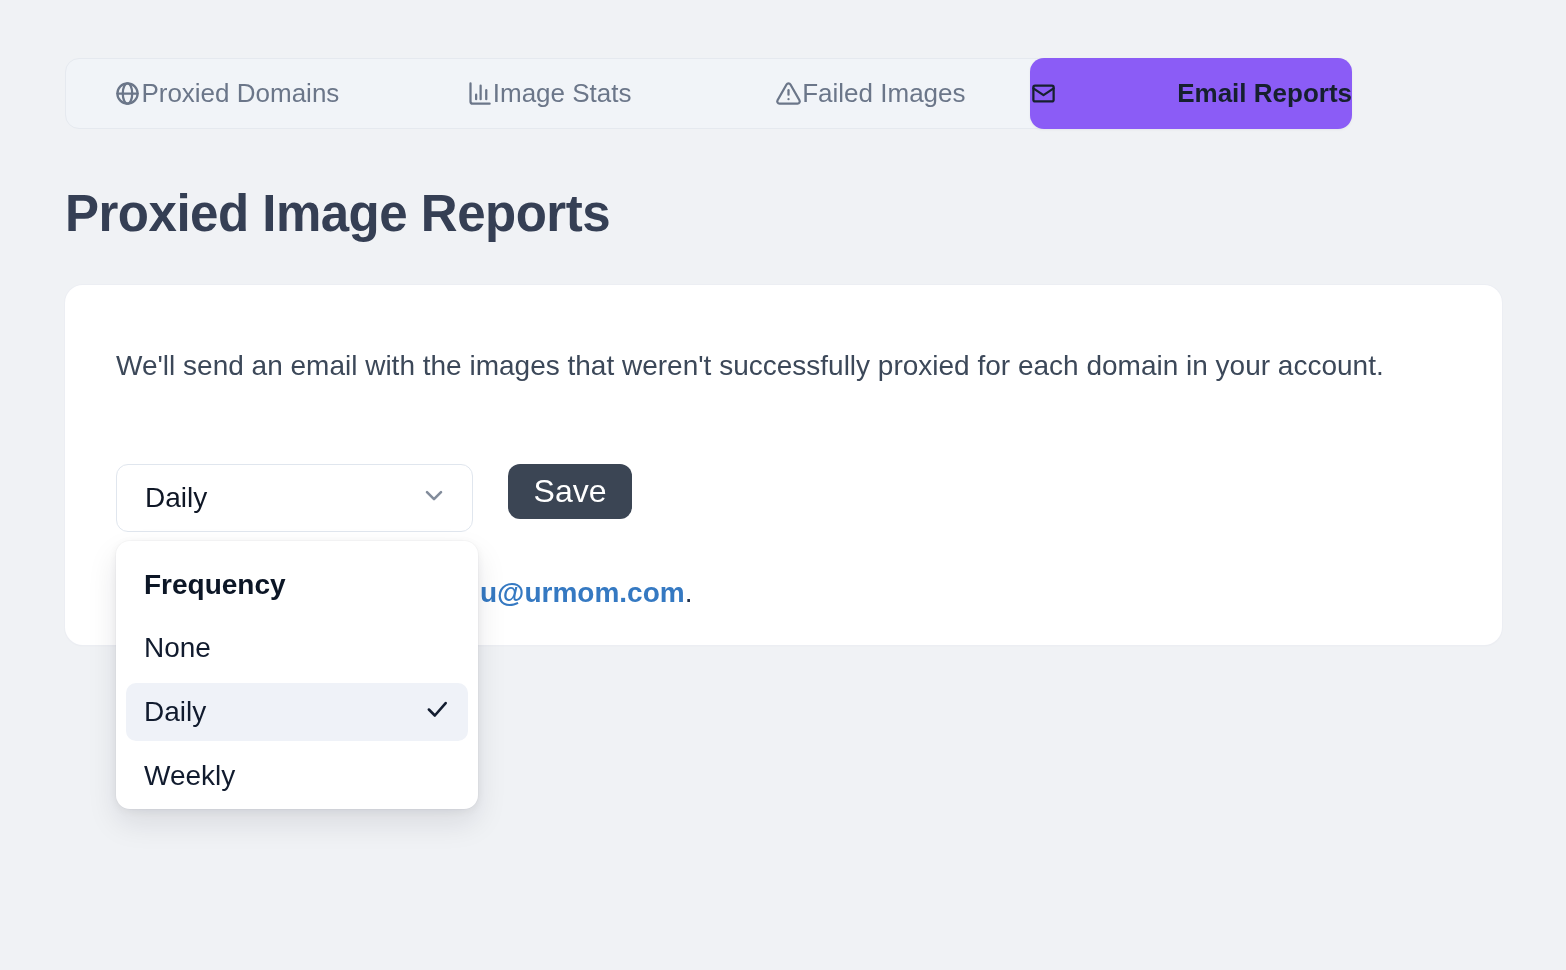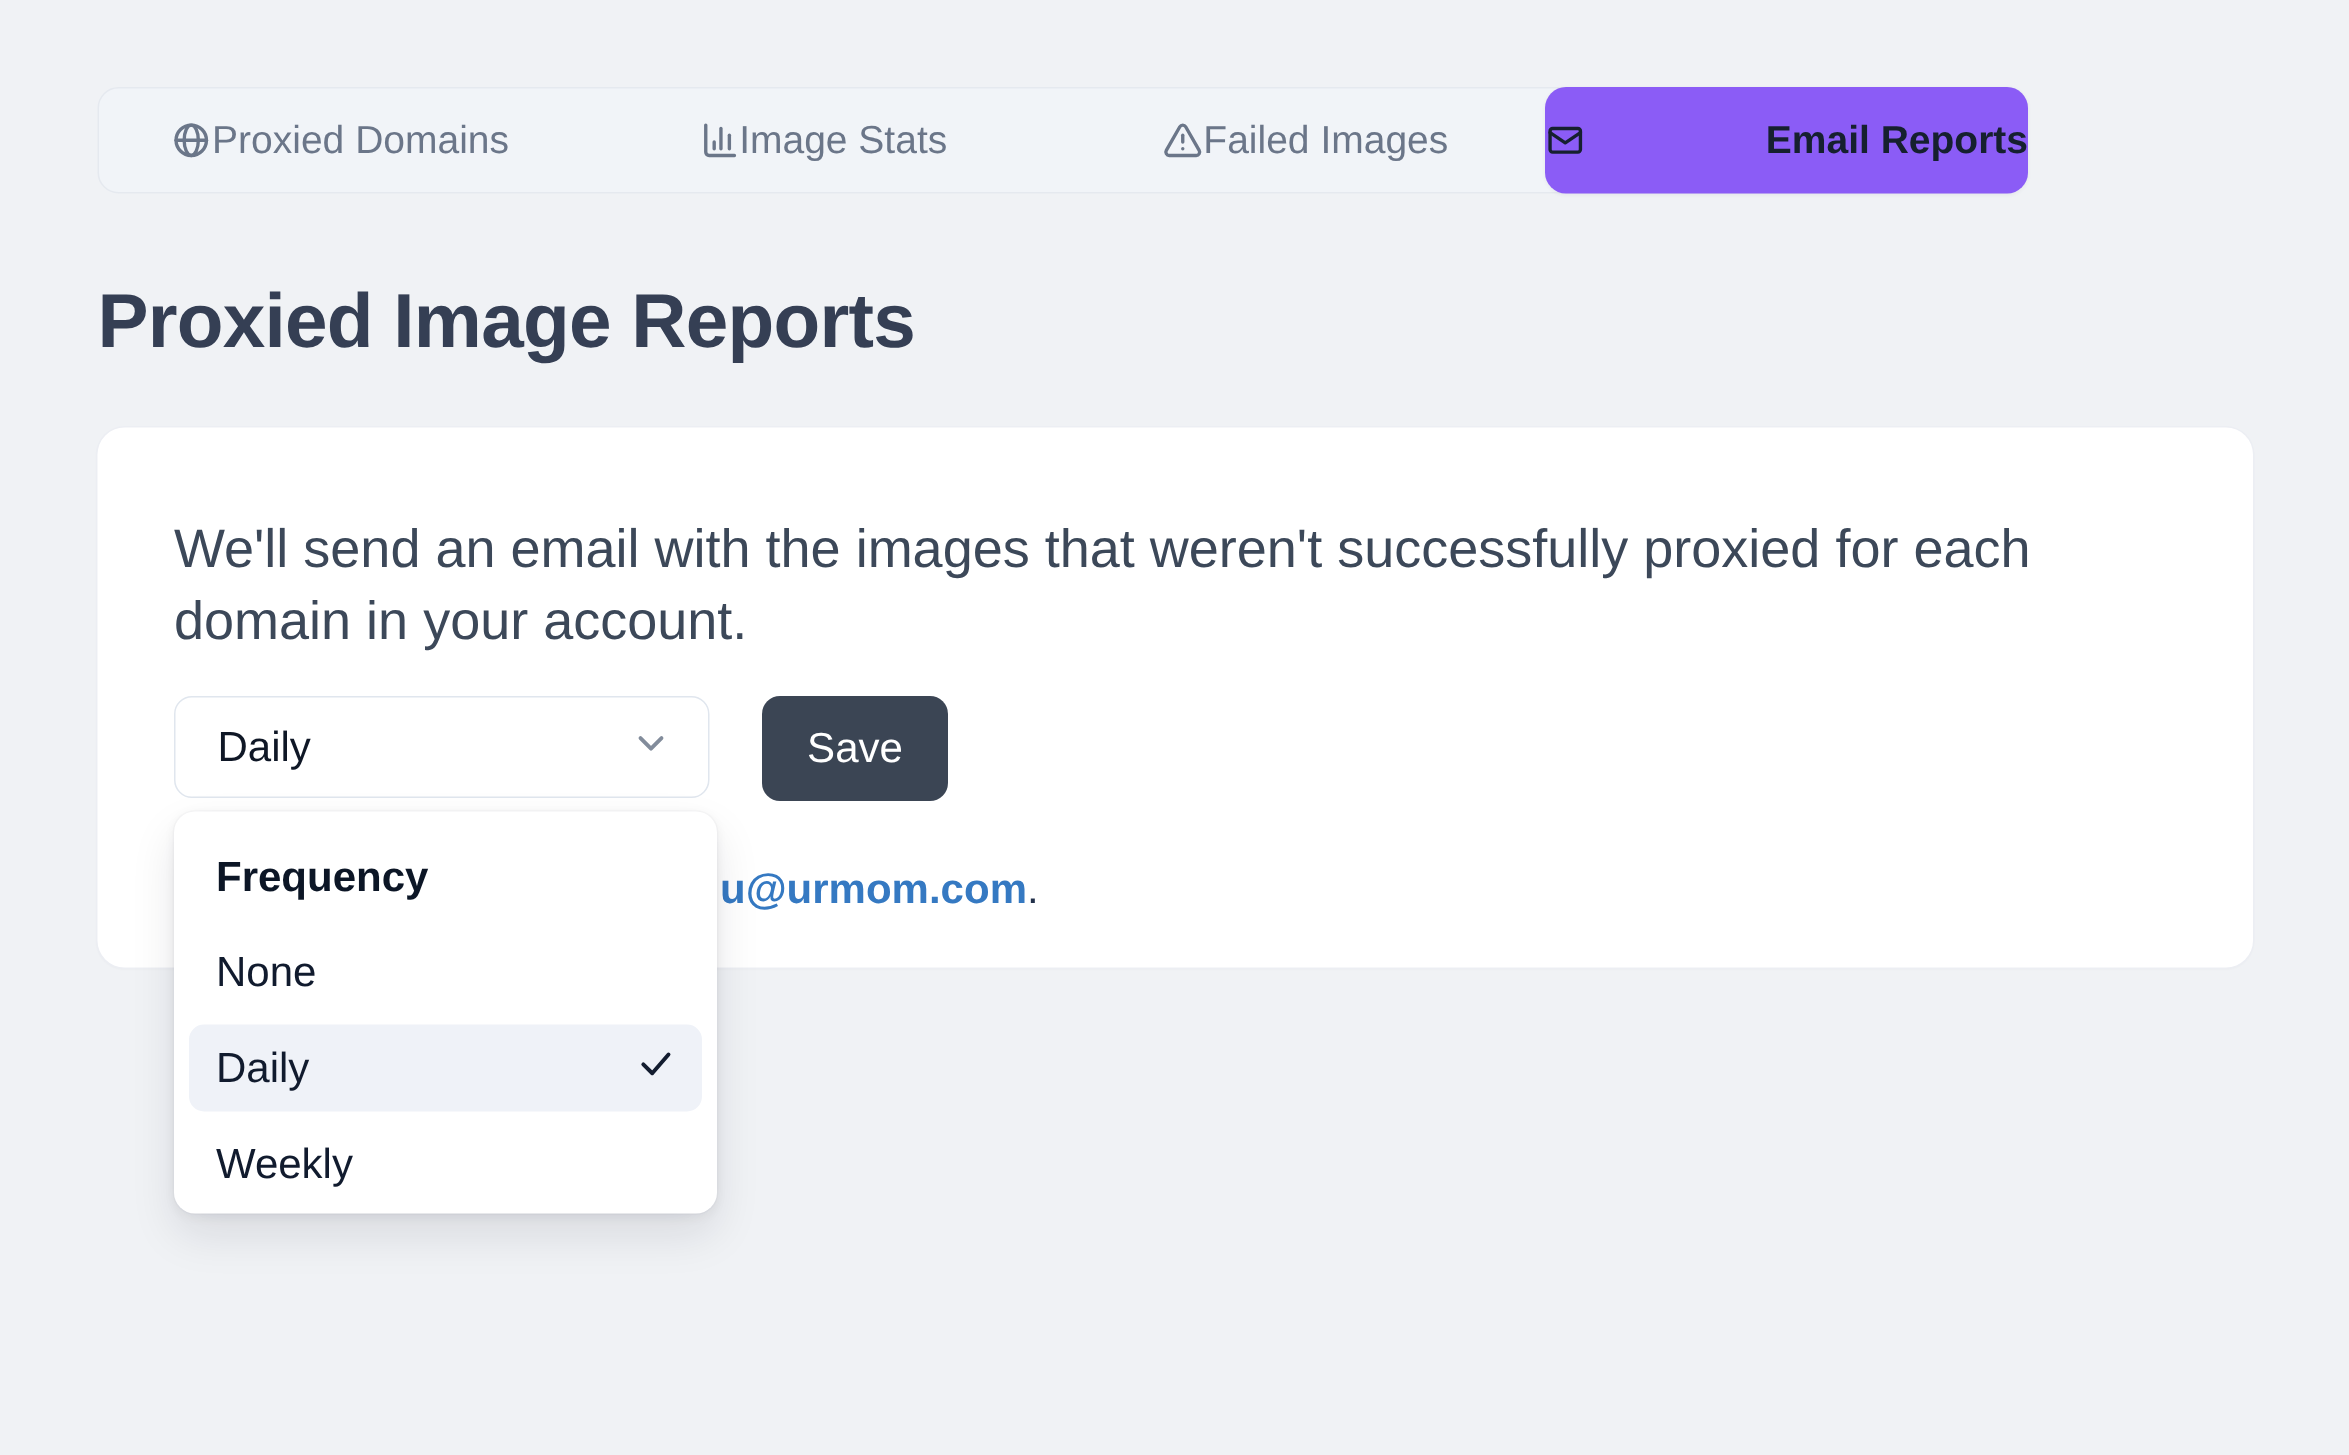--- a/index.html
+++ b/index.html
@@ -53,40 +53,40 @@
   .card {
     position: absolute; left: 65px; top: 285px;
     width: 1437px; height: 360px;
     background: #ffffff;
     border-radius: 18px;
     box-shadow: 0 0 0 1px #eceef3, 0 1px 2px rgba(16,24,40,.04);
   }
   .card .desc {
     position: absolute; left: 51px; top: 57px;
     width: 1340px;
-    font-size: 36px; line-height: 48px;
+    font-size: 28px; line-height: 48px;
     color: #3c4859;
   }
   .controls { position: absolute; left: 51px; top: 179px; display: flex; gap: 35px; }
   .select {
     width: 357px; height: 68px;
     background: #ffffff;
     border: 1px solid #e0e6ee;
     border-radius: 12px;
     display: flex; align-items: center; justify-content: space-between;
     padding: 0 24px 0 28px;
     font-size: 28px; color: #0f1726;
     cursor: pointer;
   }
   .select svg { width: 28px; height: 28px; stroke: #828c9b; fill: none; stroke-width: 2.2; stroke-linecap: round; stroke-linejoin: round; }
   .save-btn {
-    width: 124px; height: 70px;
+    width: 124px; height: 55px;
     background: #3b4554; color: #ffffff;
     border: none; border-radius: 12px;
-    font-size: 28px; font-family: "Liberation Sans", sans-serif;
+    font-size: 32px; font-family: "Liberation Sans", sans-serif;
     cursor: pointer;
   }
   .email-line {
     position: absolute; left: 415px; top: 292px;
     font-size: 28px; color: #22304a; white-space: nowrap;
   }
   .email-link { color: #3579c2; font-weight: 700; text-decoration: none; cursor: pointer; }
 
   
   .menu {

